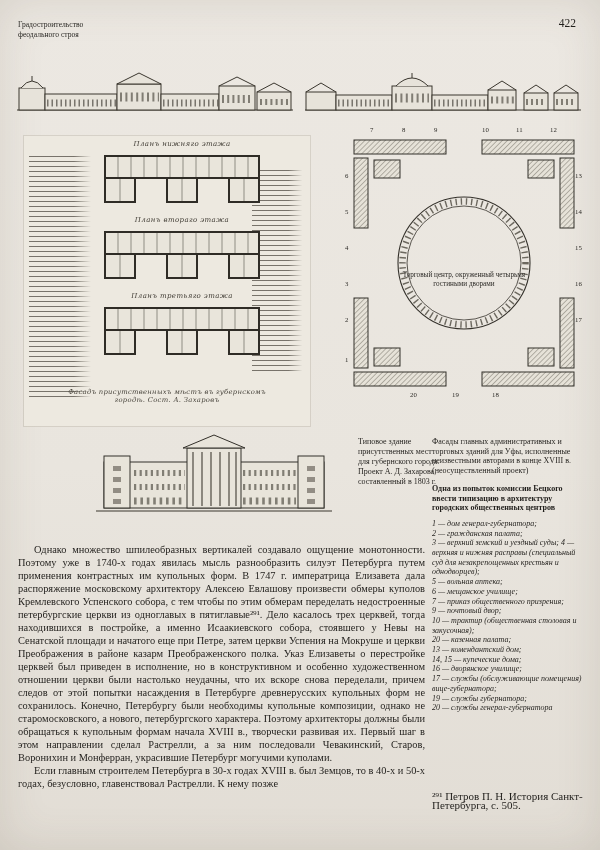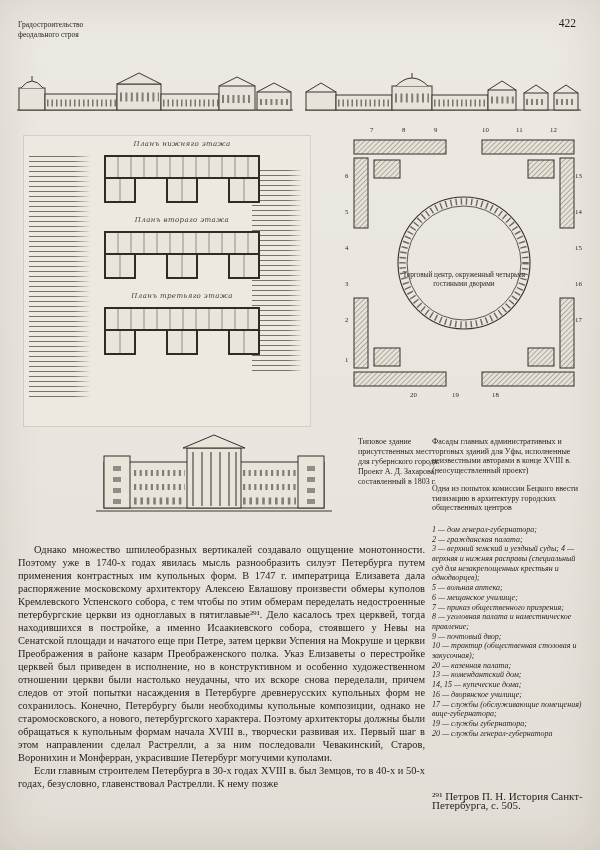--- a/index.html
+++ b/index.html
@@ -40,21 +40,21 @@
   .trade-figure svg { position:absolute; left:0; top:0; }
   .plan-number { position:absolute; font-size:6.8px; color:#2c2a26; }
   .trade-label { position:absolute; left:56px; top:120px; width:128px; text-align:center;
                  font-size:7.2px; line-height:9px; color:#2c2a26;margin-top:31px; }
 
   .zakharov { position:absolute; left:96px; top:432px; }
 
   .caption-a { position:absolute; left:345px; top:437px; width:84px; font-size:8px; line-height:9.9px;margin-left:13px; }
   .right-col { position:absolute; left:432px; top:437px; width:152px; font-size:8px; line-height:9.7px; }
   .right-col .cap { margin-bottom:8px; }
-  .legend-intro { margin-bottom:12px; }
+  .legend-intro { margin-bottom:6px;font-weight:bold; }
   .legend-item { font-style:italic; }
   .footnote { position:absolute; left:432px; top:792px; width:152px; font-size:11px; line-height:9.4px; }
 
   .body-text { position:absolute; left:18px; top:543px; width:407px;
                font-size:10.4px; line-height:13px; text-align:justify; }
   .body-text p { text-indent:16px; }
 </style>
 </head>
 <body>
 
@@ -192,20 +192,21 @@
           <line x1="107" y1="7" x2="107" y2="27"></line>
           <line x1="120" y1="7" x2="120" y2="27"></line>
         <line x1="133" y1="7" x2="133" y2="27"></line>
           <line x1="146" y1="7" x2="146" y2="27"></line>
         <line x1="18" y1="29" x2="18" y2="51"></line>
           <line x1="80" y1="29" x2="80" y2="51"></line>
           <line x1="142" y1="29" x2="142" y2="51"></line>
       </g>
     </svg>
 
+    <div class="sheet-caption">Фасадъ присутственныхъ мѣстъ въ губернскомъ городѣ. Сост. А. Захаровъ</div>
   </div>
 
   <div class="trade-figure">
     <svg width="240" height="290" viewBox="0 0 240 290">
       <defs>
         <pattern id="hatch" patternUnits="userSpaceOnUse" width="3.6" height="3.6" patternTransform="rotate(45)">
           <rect width="3.6" height="3.6" fill="#e6e2d8"></rect>
           <line x1="0" y1="0" x2="0" y2="3.6" stroke="#6e6a60" stroke-width="0.9"></line>
         </pattern>
       </defs>
@@ -289,21 +290,20 @@
     <div class="cap">Фасады главных административных и торговых зданий для Уфы, исполненные неизвестными авторами в конце XVIII в. (неосуществленный проект)</div>
     <div class="legend-intro">Одна из попыток комиссии Бецкого ввести типизацию в архитектуру городских общественных центров</div>
     <div>
 
     <div class="legend-item">1 — дом генерал-губернатора;</div>
         <div class="legend-item">2 — гражданская палата;</div>
         <div class="legend-item">3 — верхний земский и уездный суды; 4 — верхняя и нижняя расправы (специальный суд для незакрепощенных крестьян и однодворцев);</div>
         <div class="legend-item">5 — вольная аптека;</div>
         <div class="legend-item">6 — мещанское училище;</div>
         <div class="legend-item">7 — приказ общественного призрения;</div>
-        <div class="legend-item">8 — уголовная палата и наместническое правление;</div>
         <div class="legend-item">9 — почтовый двор;</div>
         <div class="legend-item">10 — трактир (общественная столовая и закусочная);</div>
         <div class="legend-item">20 — казенная палата;</div>
         <div class="legend-item">13 — комендантский дом;</div>
         <div class="legend-item">14, 15 — купеческие дома;</div>
         <div class="legend-item">16 — дворянское училище;</div>
         <div class="legend-item">17 — службы (обслуживающие помещения) вице-губернатора;</div>
         <div class="legend-item">19 — службы губернатора;</div>
         <div class="legend-item">20 — службы генерал-губернатора</div>
       </div>

